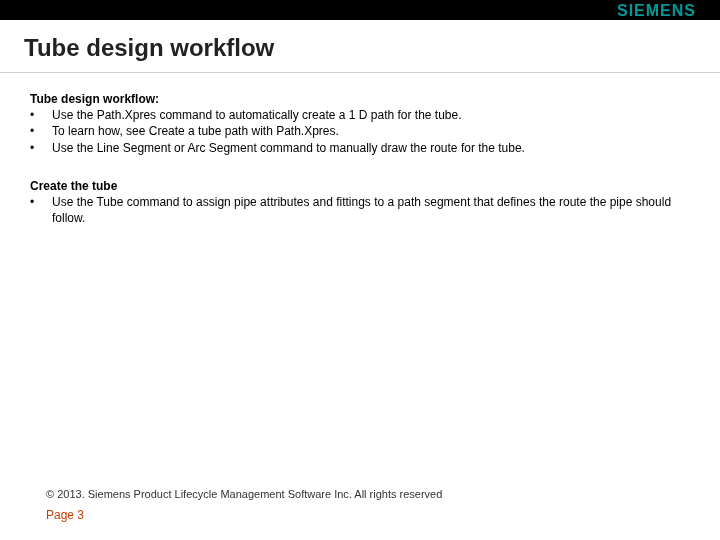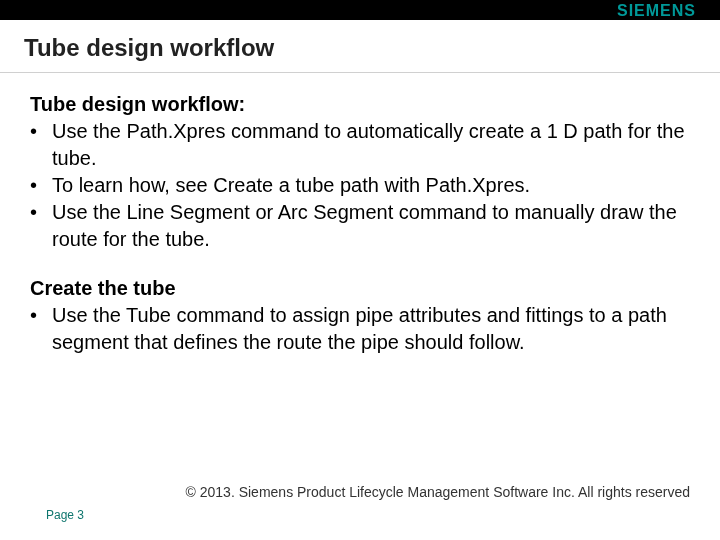--- a/index.html
+++ b/index.html
@@ -3,32 +3,32 @@
 <meta charset="utf-8">
 <style>
   * { margin: 0; padding: 0; box-sizing: border-box; }
   html, body { width: 720px; height: 540px; font-family: Arial, Helvetica, sans-serif; background: #fff; }
   .slide { width: 720px; height: 540px; position: relative; }
   .topbar { width: 100%; height: 20px; background: #000; }
   .header-row { display: flex; align-items: flex-start; justify-content: space-between; padding: 14px 24px 10px 24px; border-bottom: 1px solid #d0d0d0; }
   .title { font-size: 24px; font-weight: bold; color: #222; }
   .logo { font-family: Arial, sans-serif; font-size: 16px; font-weight: bold; letter-spacing: 1px; color: #009999; margin-top: -28px; z-index: 2; position: relative; }
   .logo-wrap { position: absolute; right: 24px; top: 30px; }
-  .content { padding: 18px 30px 0 30px; font-size: 20px; color: #000; line-height: 1.35; }
+  .content { padding: 18px 30px 0 30px; font-size: 12px; color: #000; line-height: 1.35; }
   .sec-title { font-weight: bold; }
   .sec-sub { font-weight: bold; }
   .bullets { list-style: none; padding-left: 0; }
   .bullets li { display: flex; }
   .bullets li .dot { width: 22px; flex: 0 0 22px; }
   .bullets li .txt { flex: 1; }
   .section2 { margin-top: 22px; }
   .footer { position: absolute; left: 0; right: 0; bottom: 18px; padding: 0 30px 0 46px; }
-  .copyright { font-size: 14px; color: #333; text-align: right; margin-bottom: 8px; }
+  .copyright { font-size: 11px; color: #333; margin-bottom: 8px; }
   .footer-row { display: flex; justify-content: space-between; align-items: baseline; }
-  .page { font-size: 12px; color: #0f766e; }
+  .page { font-size: 12px; color: #c2410c; }
   .brand { font-size: 14px; color: #000; }
 </style>
 </head>
 <body>
 
 <div class="slide">
   <div class="topbar"></div>
 
   <div class="header-row">
     <div class="title">Tube design workflow</div>

